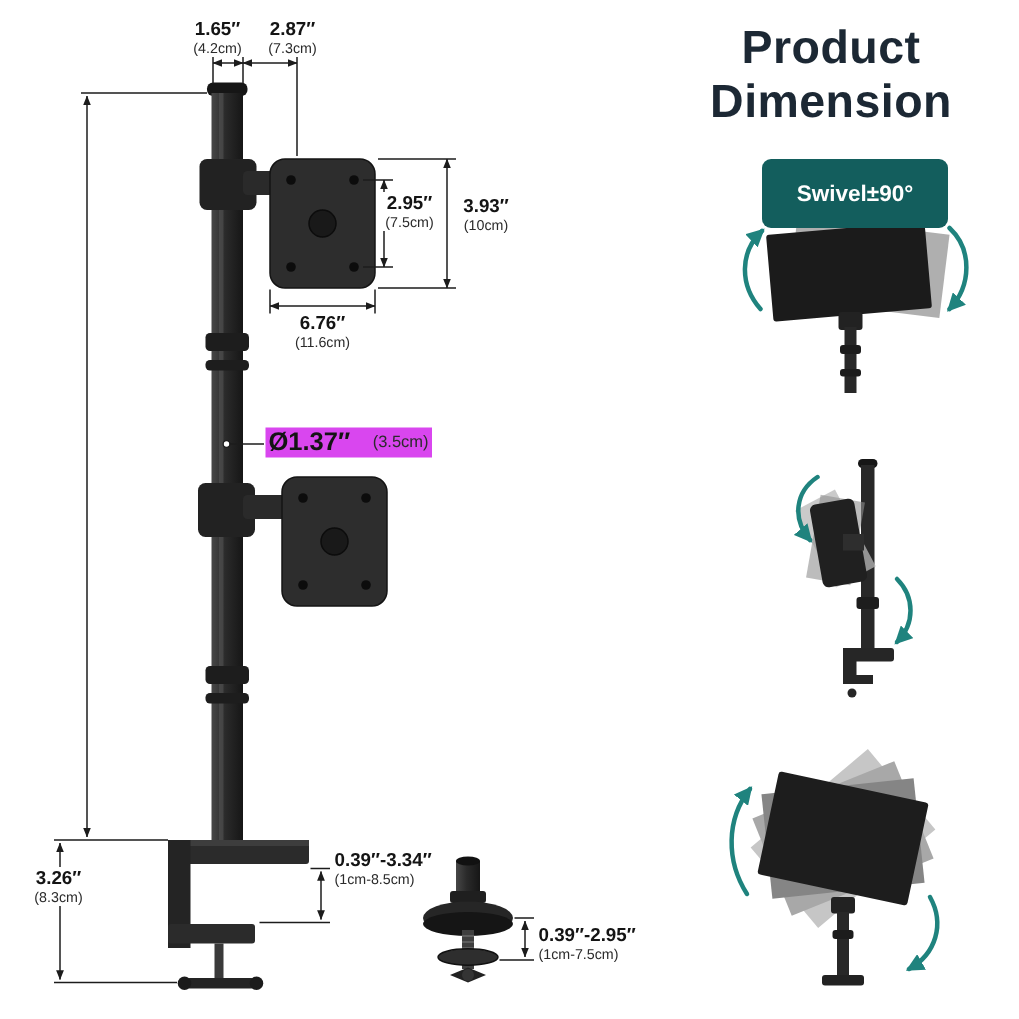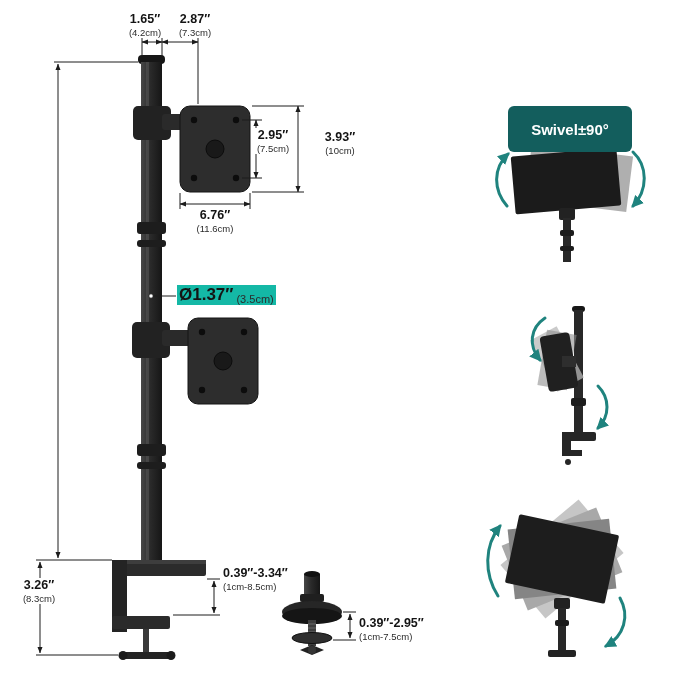--- a/index.html
+++ b/index.html
@@ -10,21 +10,21 @@
   .dl{stroke:var(--ink,#1c1c1c);stroke-width:1;fill:none}
   .arr{marker-start:url(#ab);marker-end:url(#ab)}
   .teal{stroke:var(--arrow,#1f837e);stroke-width:3;fill:none;stroke-linecap:round;marker-end:url(#at)}
   .dim{position:absolute;display:flex;flex-direction:column;align-items:center;
     background:#fff;padding:0 2px;line-height:1.18;transform:translateX(-50%);text-align:center}
   .dim .in{font-weight:bold;font-size:12.5px;color:#141414;white-space:nowrap}
   .dim .cm{font-size:9.5px;color:#2b2b2b;white-space:nowrap}
   .dim.left{transform:none;align-items:flex-start;text-align:right}
   .dim.big .in{font-size:21px}
   .dim.big .cm{font-size:11px}
-  .dia{position:absolute;display:flex;align-items:flex-end;gap:3px;background:#14b8a6;padding:0 2px}
+  .dia{position:absolute;display:flex;align-items:center;gap:15px;background:#d946ef;padding:0 2px}
   .dia .in-l{font-weight:bold;font-size:17px;white-space:nowrap}
   .dia .cm-s{font-size:11px;color:#2b2b2b;white-space:nowrap}
   .title{position:absolute;left:448px;top:14px;width:212px;text-align:center;
     font-weight:bold;font-size:31px;line-height:1.16;color:#1c2834;letter-spacing:.3px}
   .title span{display:block}
   .badge{position:absolute;height:46px;border-radius:6px;background:var(--badge,#135e5d);
     color:#fff;font-weight:bold;font-size:15px;display:flex;align-items:center;
     justify-content:center;white-space:nowrap}
 </style>
 </head>
@@ -170,21 +170,21 @@
     <span class="cm">(4.2cm)</span>
   </div>
   <div class="dim" style="left:195px;top:12px">
     <span class="in">2.87″</span>
     <span class="cm">(7.3cm)</span>
   </div>
   <div class="dim" style="left:273px;top:128px">
     <span class="in">2.95″</span>
     <span class="cm">(7.5cm)</span>
   </div>
-  <div class="dim" style="left:340px;top:130px">
+  <div class="dim" style="left:324px;top:130px">
     <span class="in">3.93″</span>
     <span class="cm">(10cm)</span>
   </div>
   <div class="dim" style="left:215px;top:208px">
     <span class="in">6.76″</span>
     <span class="cm">(11.6cm)</span>
   </div>
   <div class="dia" style="left:177px;top:285px">
     <span class="in-l">Ø1.37″</span>
     <span class="cm-s">(3.5cm)</span>
@@ -195,18 +195,22 @@
   </div>
   <div class="dim left" style="left:221px;top:566px">
     <span class="in">0.39″-3.34″</span>
     <span class="cm">(1cm-8.5cm)</span>
   </div>
   <div class="dim left" style="left:357px;top:616px">
     <span class="in">0.39″-2.95″</span>
     <span class="cm">(1cm-7.5cm)</span>
   </div>
 
+  <h1 class="title">
+    <span>Product</span>
+    <span>Dimension</span>
+  </h1>
 
   <div class="badge" style="left:508px;top:106px;width:124px">
     <span>Swivel±90°</span>
   </div>
 
 </div>
 
 </body></html>

